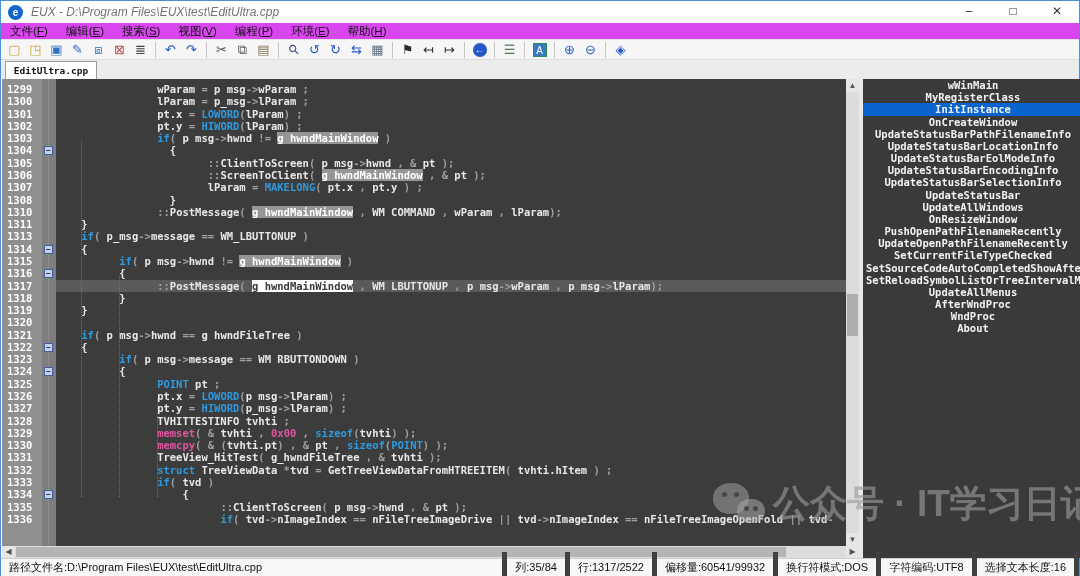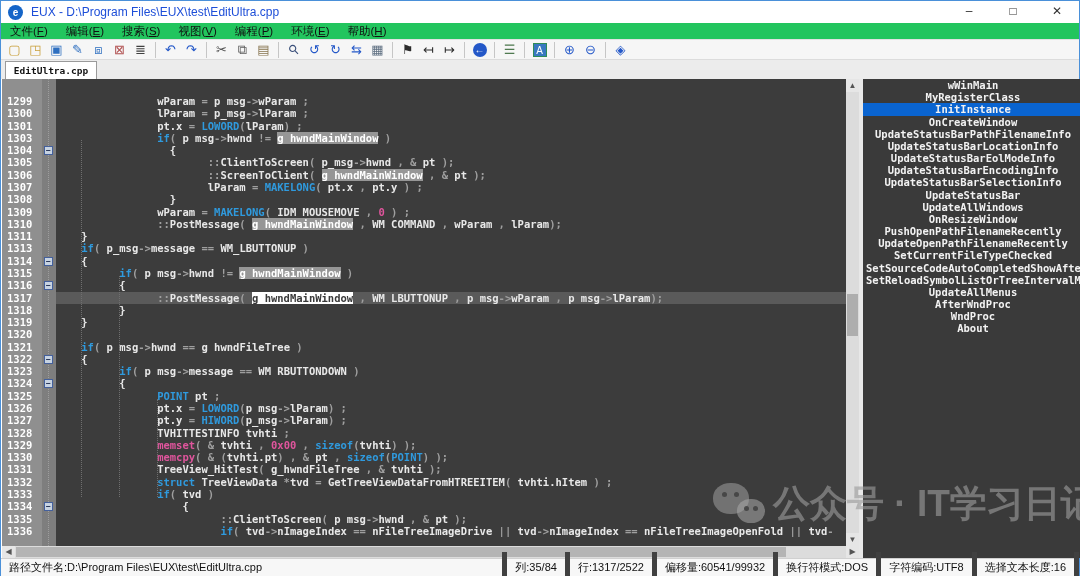--- a/index.html
+++ b/index.html
@@ -6,26 +6,26 @@
   html,body { width:1080px; height:576px; overflow:hidden; background:#fff;
     font-family:"Liberation Sans", sans-serif; }
   #win { position:relative; width:1080px; height:576px; background:#fff;
     border:1px solid #4a90d9; }
 
   
   #titlebar { position:absolute; left:0; top:0; width:100%; height:22px; background:#fff;
     display:flex; align-items:center; }
   #appicon { width:15px; height:15px; border-radius:50%; background:#1565c8; color:#fff;
     font-size:10px; font-weight:bold; text-align:center; line-height:15px; margin:0 8px 0 7px; }
-  #apptitle { font-size:12px; color:#1d4ed8; }
+  #apptitle { font-size:12px; color:#737373;font-style:italic; }
   #wincontrols { margin-left:auto; display:flex; height:22px; }
   .winbtn { width:44px; height:22px; text-align:center; line-height:20px; font-size:12px; color:#333; }
 
   
-  #menubar { position:absolute; left:0; top:22px; width:100%; height:16px; background:#22c55e;
+  #menubar { position:absolute; left:0; top:22px; width:100%; height:16px; background:#d946ef;
     display:flex; align-items:center; font-size:11.5px; color:#111; }
   .menuitem { padding:0 9px; white-space:nowrap; }
   .menuitem u { text-decoration:underline; }
 
   
   #toolbar { position:absolute; left:0; top:38px; width:100%; height:20px; background:#f6f6f6;
     border-top:1px solid #e2e2e2; display:flex; align-items:center; padding-left:3px; }
   .tbtn { width:19px; height:17px; margin:0 1px; display:flex; align-items:center; justify-content:center;
     font-size:13px; line-height:17px; }
   .tbtn.circ span { display:inline-block; width:14px; height:14px; border-radius:50%; color:#fff;
@@ -41,21 +41,21 @@
   #tab0 { position:absolute; left:4px; top:1px; height:19px; width:92px; background:#fff;
     border:1px solid #9a9a9a; border-bottom:none; font-family:"DejaVu Sans Mono", monospace;
     font-size:9.5px; font-weight:bold; color:#111; text-align:center; line-height:18px; }
 
   
   #editor { position:absolute; left:1px; top:78px; width:844px; height:467px; background:#3c3c3c; overflow:hidden; }
   #gutterbg { position:absolute; left:0; top:0; width:40px; height:100%; background:#8f8f8f; }
   #foldbg  { position:absolute; left:40px; top:0; width:14px; height:100%; background:#7e7e7e; }
   #foldline{ position:absolute; left:46px; top:0; width:0; height:100%; border-left:1px dotted #9d9d9d; }
   .guide { position:absolute; width:0; border-left:1px dotted #6f6f6f; }
-  #lines { position:absolute; left:0; top:16px; width:100%; }
+  #lines { position:absolute; left:0; top:4px; width:100%; }
   .line { position:relative; height:12.29px; display:flex; white-space:pre;
     font-family:"DejaVu Sans Mono", monospace; font-size:10.5px; font-weight:bold; line-height:12.29px; }
   .num { width:40px; flex:none; color:#fff; padding-left:5px; }
   .foldcell { width:14px; flex:none; text-align:center; position:relative; }
   .foldbox { position:absolute; left:2px; top:2px; width:9px; height:9px; background:#c7d3e2;
     border:1px solid #44609c; color:#1d2c50; font-size:8px; line-height:7px; text-align:center; }
   .codecell { flex:1; color:#e8e8e8; overflow:hidden; }
   .line.cur .codecell { background:#5a5a5a; }
   .t-k { color:#2f9ade; }
   .t-m { color:#e0559d; }
@@ -219,27 +219,27 @@
   </div>
 
   <div id="editor">
     <div id="gutterbg"></div>
     <div id="foldbg"></div>
     <div id="foldline"></div>
     <div id="lines">
         <div class="line"><span class="num">1299</span><span class="foldcell"></span><span class="codecell"><span>                wParam </span><span class="t-o">= </span><span>p_msg</span><span class="t-o">-&gt;</span><span>wParam </span><span class="t-o">;</span></span></div>
         <div class="line"><span class="num">1300</span><span class="foldcell"></span><span class="codecell"><span>                lParam </span><span class="t-o">= </span><span>p_msg</span><span class="t-o">-&gt;</span><span>lParam </span><span class="t-o">;</span></span></div>
         <div class="line"><span class="num">1301</span><span class="foldcell"></span><span class="codecell"><span>                pt.x </span><span class="t-o">= </span><span class="t-k">LOWORD</span><span class="t-o">(</span><span>lParam</span><span class="t-o">) </span><span class="t-o">;</span></span></div>
+        <div class="line"><span class="num">1302</span><span class="foldcell"></span><span class="codecell"><span>                pt.y </span><span class="t-o">= </span><span class="t-k">HIWORD</span><span class="t-o">(</span><span>lParam</span><span class="t-o">) </span><span class="t-o">;</span></span></div>
         <div class="line"><span class="num">1303</span><span class="foldcell"></span><span class="codecell"><span>                </span><span class="t-k">if</span><span class="t-o">( </span><span>p_msg</span><span class="t-o">-&gt;</span><span>hwnd </span><span class="t-o">!= </span><span class="t-hl">g_hwndMainWindow</span><span class="t-o"> )</span></span></div>
         <div class="line"><span class="num">1304</span><span class="foldcell"><span class="foldbox">−</span></span><span class="codecell"><span>                  {</span></span></div>
         <div class="line"><span class="num">1305</span><span class="foldcell"></span><span class="codecell"><span>                        </span><span class="t-o">::</span><span>ClientToScreen</span><span class="t-o">( </span><span>p_msg</span><span class="t-o">-&gt;</span><span>hwnd </span><span class="t-o">, </span><span class="t-o">&amp; </span><span>pt </span><span class="t-o">);</span></span></div>
         <div class="line"><span class="num">1306</span><span class="foldcell"></span><span class="codecell"><span>                        </span><span class="t-o">::</span><span>ScreenToClient</span><span class="t-o">( </span><span class="t-hl">g_hwndMainWindow</span><span class="t-o"> , </span><span class="t-o">&amp; </span><span>pt </span><span class="t-o">);</span></span></div>
         <div class="line"><span class="num">1307</span><span class="foldcell"></span><span class="codecell"><span>                        lParam </span><span class="t-o">= </span><span class="t-k">MAKELONG</span><span class="t-o">( </span><span>pt.x </span><span class="t-o">, </span><span>pt.y </span><span class="t-o">) </span><span class="t-o">;</span></span></div>
         <div class="line"><span class="num">1308</span><span class="foldcell"></span><span class="codecell"><span>                  }</span></span></div>
-        <div class="line"><span class="num">1309</span><span class="foldcell"></span><span class="codecell"><span>                wParam </span><span class="t-o">= </span><span class="t-k">MAKELONG</span><span class="t-o">( </span><span>IDM_MOUSEMOVE </span><span class="t-o">, </span><span class="t-m">0</span><span class="t-o"> ) </span><span class="t-o">;</span></span></div>
         <div class="line"><span class="num">1310</span><span class="foldcell"></span><span class="codecell"><span>                </span><span class="t-o">::</span><span>PostMessage</span><span class="t-o">( </span><span class="t-hl">g_hwndMainWindow</span><span class="t-o"> , </span><span>WM_COMMAND </span><span class="t-o">, </span><span>wParam </span><span class="t-o">, </span><span>lParam</span><span class="t-o">);</span></span></div>
         <div class="line"><span class="num">1311</span><span class="foldcell"></span><span class="codecell"><span>    }</span></span></div>
         <div class="line"><span class="num">1313</span><span class="foldcell"></span><span class="codecell"><span>    </span><span class="t-k">if</span><span class="t-o">( </span><span>p_msg</span><span class="t-o">-&gt;</span><span>message </span><span class="t-o">== </span><span>WM_LBUTTONUP </span><span class="t-o">)</span></span></div>
         <div class="line"><span class="num">1314</span><span class="foldcell"><span class="foldbox">−</span></span><span class="codecell"><span>    {</span></span></div>
         <div class="line"><span class="num">1315</span><span class="foldcell"></span><span class="codecell"><span>          </span><span class="t-k">if</span><span class="t-o">( </span><span>p_msg</span><span class="t-o">-&gt;</span><span>hwnd </span><span class="t-o">!= </span><span class="t-hl">g_hwndMainWindow</span><span class="t-o"> )</span></span></div>
         <div class="line"><span class="num">1316</span><span class="foldcell"><span class="foldbox">−</span></span><span class="codecell"><span>          {</span></span></div>
         <div class="line cur"><span class="num">1317</span><span class="foldcell"></span><span class="codecell"><span>                </span><span class="t-o">::</span><span>PostMessage</span><span class="t-o">( </span><span class="t-sel">g_hwndMainWindow</span><span class="t-o"> , </span><span>WM_LBUTTONUP </span><span class="t-o">, </span><span>p_msg</span><span class="t-o">-&gt;</span><span>wParam </span><span class="t-o">, </span><span>p_msg</span><span class="t-o">-&gt;</span><span>lParam</span><span class="t-o">);</span></span></div>
         <div class="line"><span class="num">1318</span><span class="foldcell"></span><span class="codecell"><span>          }</span></span></div>
         <div class="line"><span class="num">1319</span><span class="foldcell"></span><span class="codecell"><span>    }</span></span></div>
         <div class="line"><span class="num">1320</span><span class="foldcell"></span><span class="codecell"></span></div>

